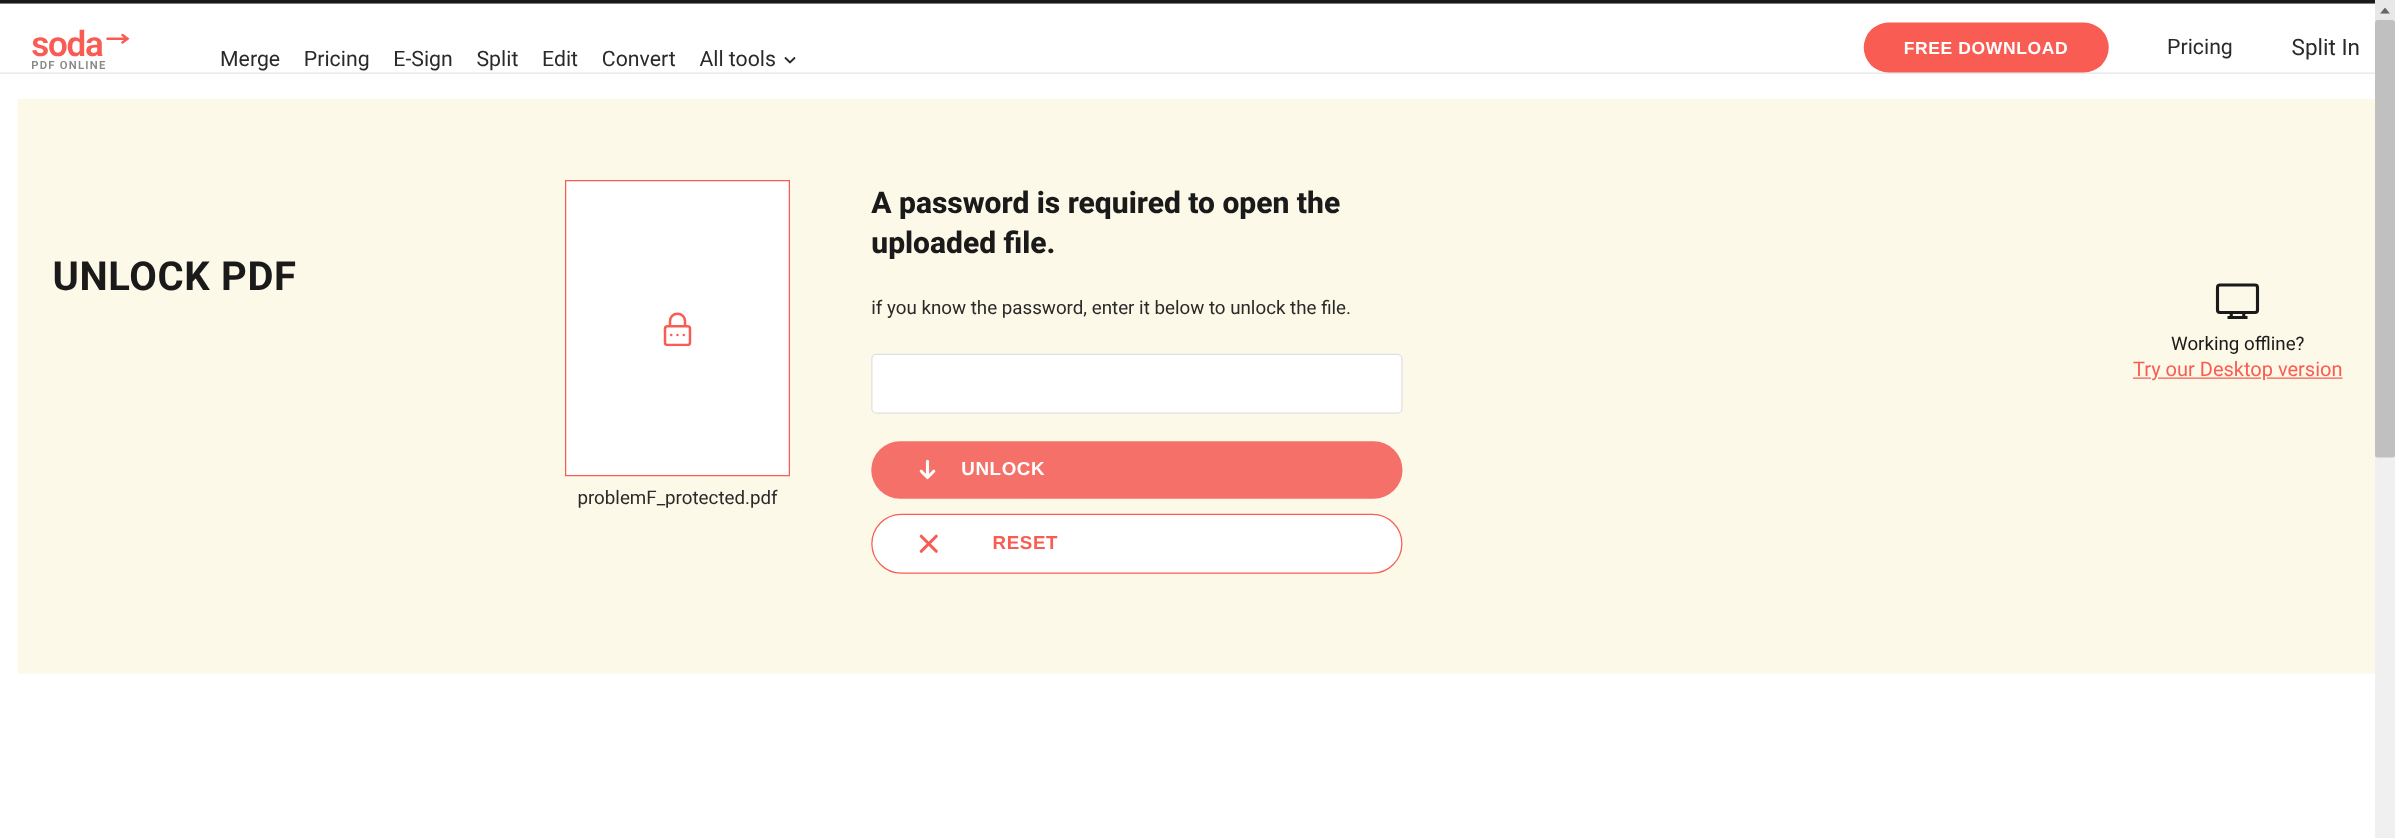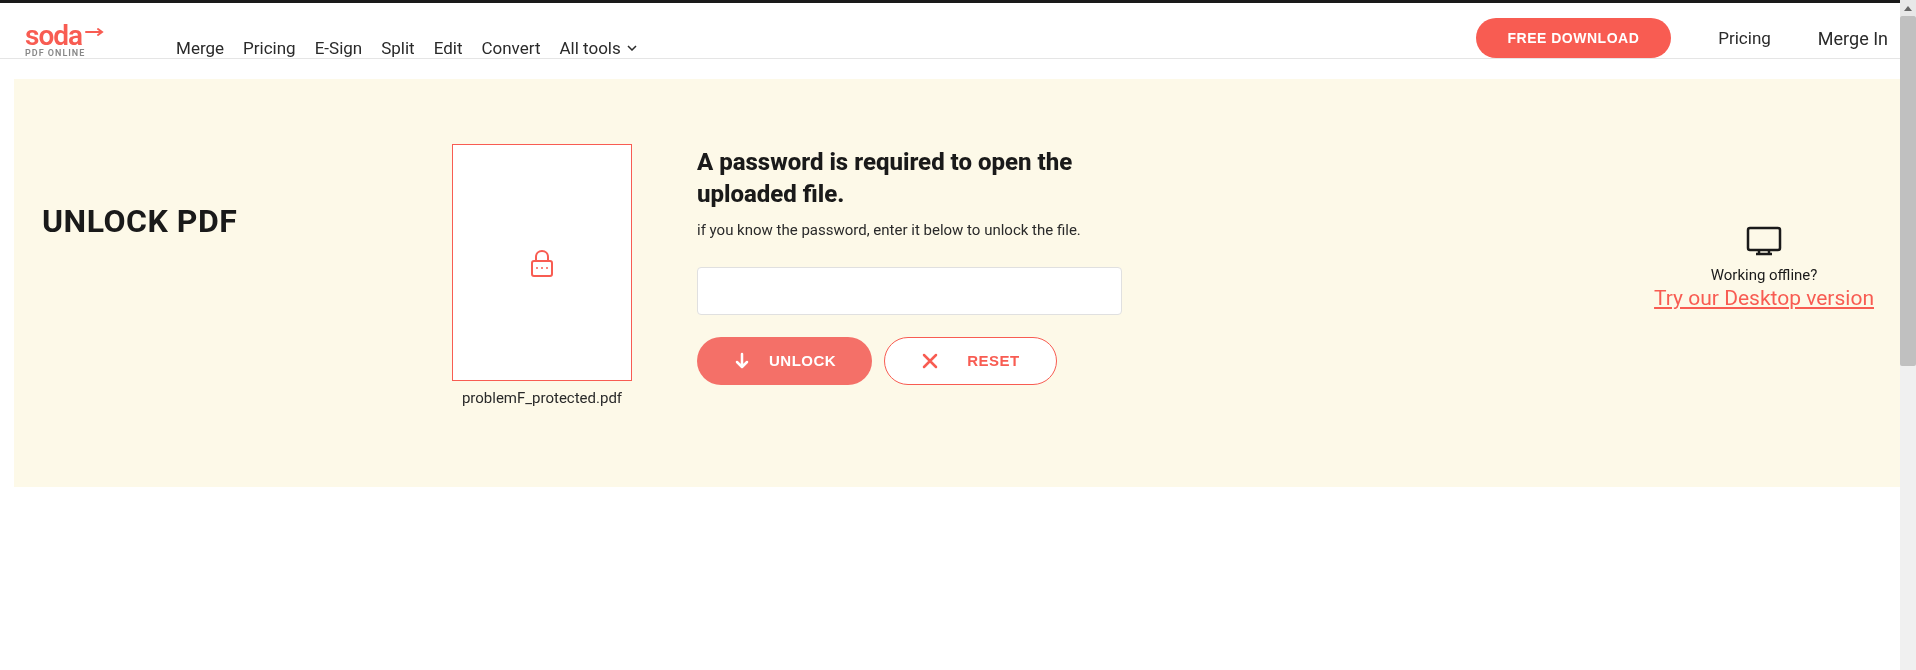--- a/index.html
+++ b/index.html
@@ -175,21 +175,21 @@
       margin-left: 65px;
       padding-top: 2px;
       width: 425px;
     }
     
     .password-heading {
       font-size: 24px;
       font-weight: 800;
       color: #1a1a1a;
       line-height: 1.35;
-      margin-bottom: 10px;
+      margin-bottom: 26px;
     }
     
     .password-hint {
       font-size: 15px;
       color: #2a2a2a;
       margin-bottom: 28px;
     }
     
     .password-input {
       width: 100%;
@@ -198,20 +198,21 @@
       border-radius: 4px;
       padding: 0 14px;
       font-size: 15px;
       background: #fff;
       margin-bottom: 22px;
     }
     
     .button-row {
       display: flex;
       gap: 12px;
+      flex-direction: column;
     }
     
     .unlock-btn {
       background: #f47068;
       color: #fff;
       border: none;
       padding: 14px 36px;
       border-radius: 25px;
       font-size: 15px;
       font-weight: 700;
@@ -227,21 +228,21 @@
       color: #f85c52;
       border: 1px solid #f85c52;
       padding: 14px 36px;
       border-radius: 25px;
       font-size: 15px;
       font-weight: 700;
       letter-spacing: 0.5px;
       cursor: pointer;
       display: flex;
       align-items: center;
-      gap: 28px;
+      gap: 42px;
     }
     
     .btn-icon {
       width: 18px;
       height: 18px;
     }
     
     .right-section {
       position: absolute;
       right: 28px;
@@ -257,21 +258,21 @@
       margin-bottom: 10px;
     }
     
     .offline-text {
       font-size: 15px;
       color: #1a1a1a;
       margin-bottom: 2px;
     }
     
     .desktop-link {
-      font-size: 21px;
+      font-size: 16px;
       color: #f85c52;
       text-decoration: underline;
       cursor: pointer;
     }
     
     .scrollbar {
       position: fixed;
       right: 0;
       top: 0;
       width: 16px;
@@ -324,21 +325,21 @@
       <span>All tools</span>
       <svg class="chevron-down" viewBox="0 0 10 6" fill="none">
         <path d="M1 1 L5 5 L9 1" stroke="#2a2a2a" stroke-width="1.5" fill="none"></path>
       </svg>
     </a>
   </nav>
 
   <div class="header-right">
     <button class="download-btn">FREE DOWNLOAD</button>
     <a class="pricing-link">Pricing</a>
-    <a class="signin-link">Merge In</a>
+    <a class="signin-link">Split In</a>
   </div>
 </header>
 
 <main class="main-content">
   <div class="left-section">
     <h1 class="page-title">UNLOCK PDF</h1>
   </div>
 
   <div class="file-section">
     <div class="file-preview">

